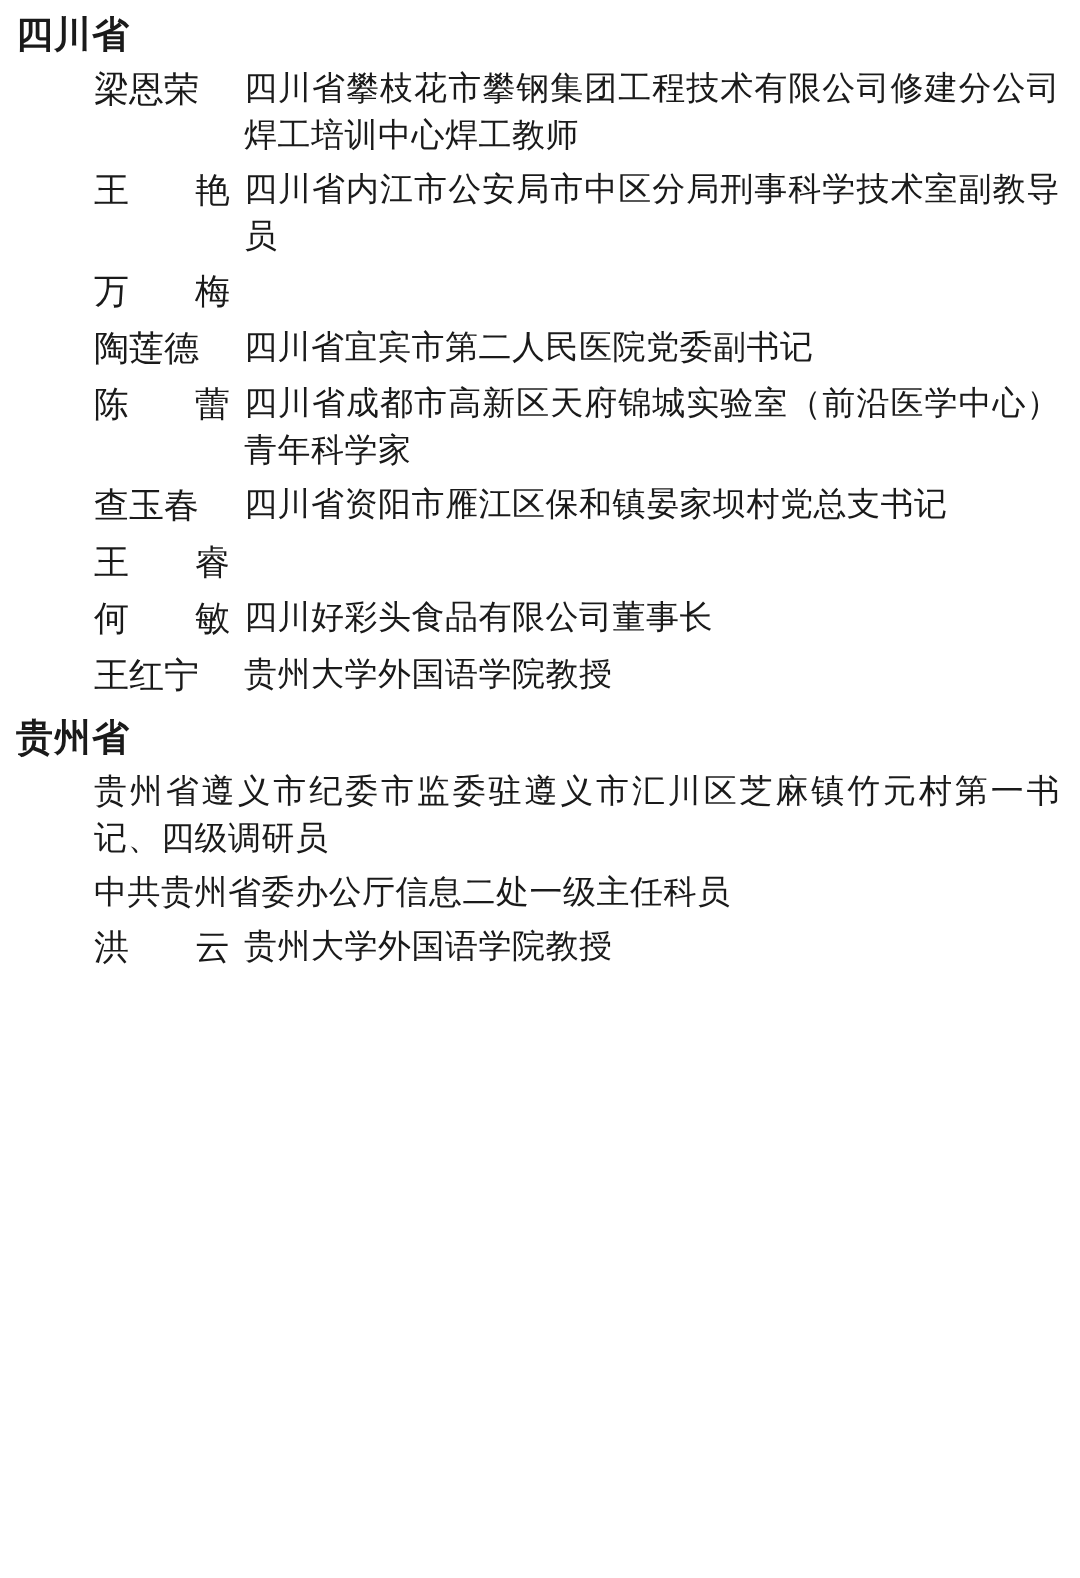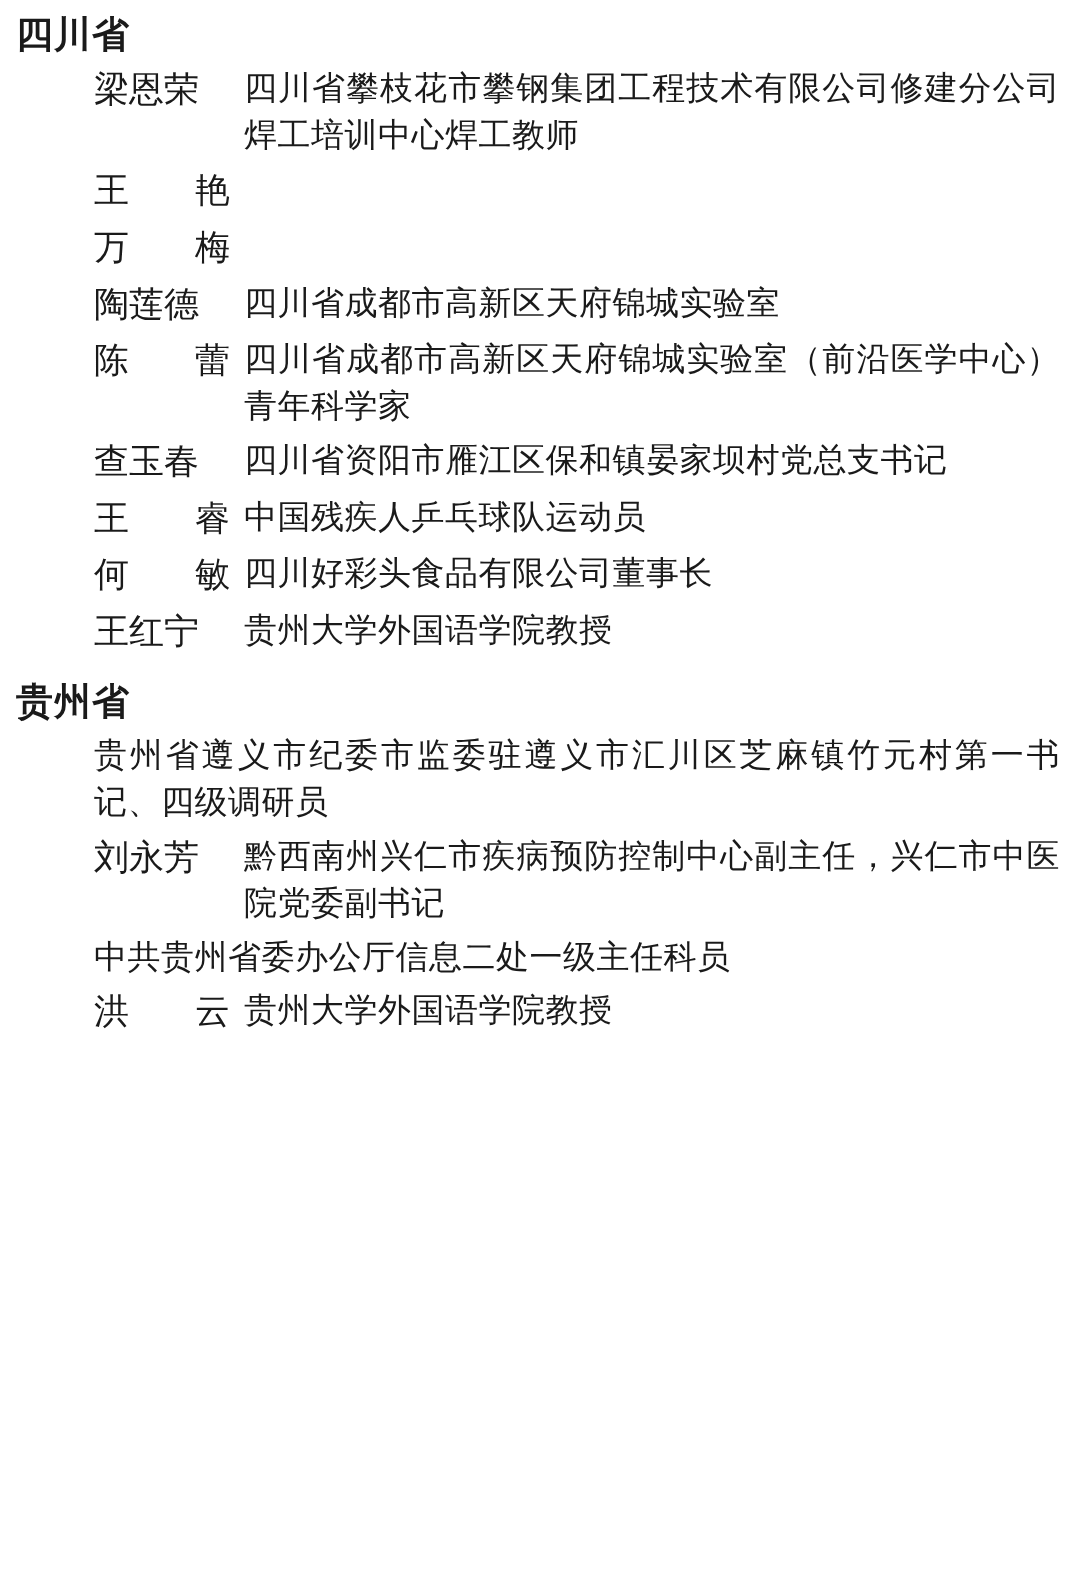--- a/index.html
+++ b/index.html
@@ -23,21 +23,21 @@
   }
   .section-heading {
     font-family: "DejaVu Sans", "Liberation Sans", sans-serif;
     font-weight: bold;
     font-size: 37px;
     line-height: 1.12;
     letter-spacing: 1px;
     margin: 0 0 10px 2px;
   }
   .section-heading.second {
-    margin-top: 24px;
+    margin-top: 16px;
   }
   .entry {
     display: flex;
     align-items: flex-start;
     margin: 0 0 7px 0;
     padding-left: 80px;
   }
   .entry-name {
     flex: 0 0 150px;
     width: 150px;
@@ -72,53 +72,53 @@
   <div class="entry">
     <div class="entry-name">梁恩荣</div>
     <div class="entry-desc">四川省攀枝花市攀钢集团工程技术有限公司修建分公司焊工培训中心焊工教师</div>
   </div>
 
   <div class="entry">
     <div class="entry-name spaced">
         <span>王</span>
         <span>艳</span>
       </div>
+    <div class="entry-desc">四川省内江市公安局市中区分局刑事科学技术室副教导员</div>
   </div>
 
   <div class="entry">
     <div class="entry-name spaced">
         <span>万</span>
         <span>梅</span>
       </div>
   </div>
 
   <div class="entry">
     <div class="entry-name">陶莲德</div>
-    <div class="entry-desc">四川省成都市高新区天府锦城实验室</div>
+    <div class="entry-desc">四川省宜宾市第二人民医院党委副书记</div>
   </div>
 
   <div class="entry">
     <div class="entry-name spaced">
         <span>陈</span>
         <span>蕾</span>
       </div>
     <div class="entry-desc">四川省成都市高新区天府锦城实验室（前沿医学中心）青年科学家</div>
   </div>
 
   <div class="entry">
     <div class="entry-name">查玉春</div>
     <div class="entry-desc">四川省资阳市雁江区保和镇晏家坝村党总支书记</div>
   </div>
 
   <div class="entry">
     <div class="entry-name spaced">
         <span>王</span>
         <span>睿</span>
       </div>
-    <div class="entry-desc">中国残疾人乒乓球队运动员</div>
   </div>
 
   <div class="entry">
     <div class="entry-name spaced">
         <span>何</span>
         <span>敏</span>
       </div>
     <div class="entry-desc">四川好彩头食品有限公司董事长</div>
   </div>
 
@@ -126,24 +126,20 @@
     <div class="entry-name">王红宁</div>
     <div class="entry-desc">贵州大学外国语学院教授</div>
   </div>
 
   <h2 class="section-heading second">贵州省</h2>
 
   <div class="entry">
     <div class="entry-desc">贵州省遵义市纪委市监委驻遵义市汇川区芝麻镇竹元村第一书记、四级调研员</div>
   </div>
 
-  <div class="entry">
-    <div class="entry-name">刘永芳</div>
-    <div class="entry-desc">黔西南州兴仁市疾病预防控制中心副主任，兴仁市中医院党委副书记</div>
-  </div>
 
   <div class="entry">
     <div class="entry-desc">中共贵州省委办公厅信息二处一级主任科员</div>
   </div>
 
   <div class="entry">
     <div class="entry-name spaced">
         <span>洪</span>
         <span>云</span>
       </div>

